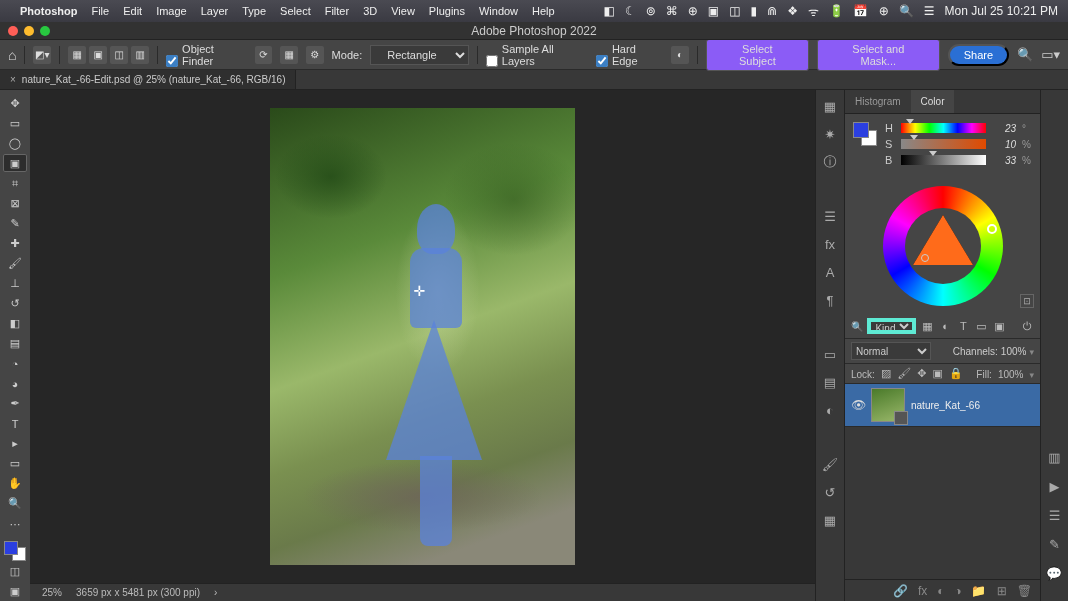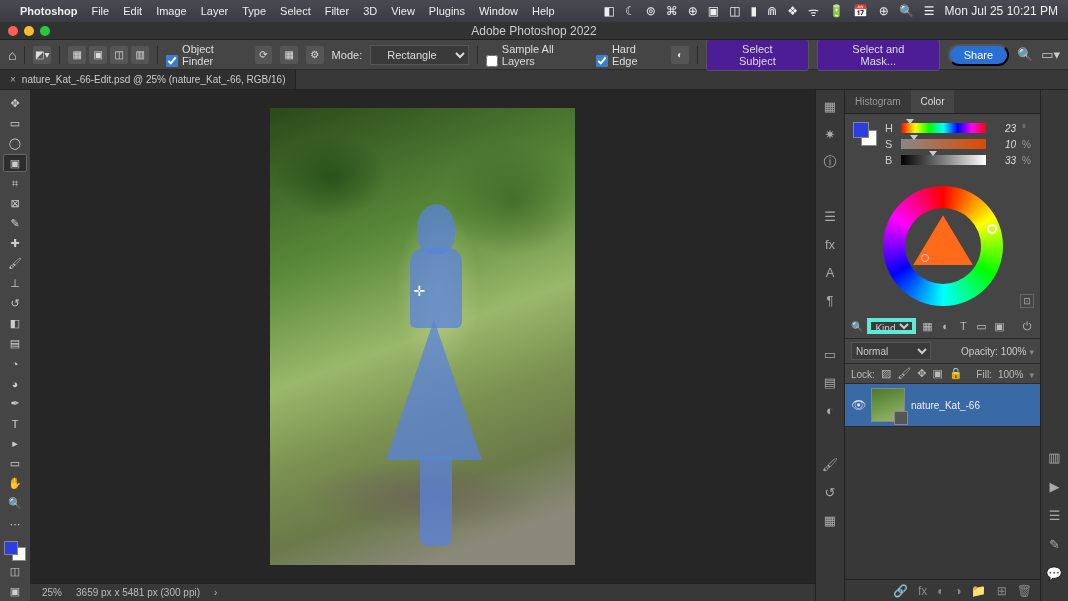--- a/index.html
+++ b/index.html
@@ -23,21 +23,21 @@
 
 
 .optionsbar { height: 30px; background: #454545; display: flex; align-items: center; padding: 0 8px; gap: 8px; border-bottom: 1px solid #2a2a2a; }
 .optionsbar .home { font-size: 14px; }
 .optionsbar .iconbtn { width: 18px; height: 18px; background: #555; display: inline-flex; align-items: center; justify-content: center; border-radius: 2px; font-size: 10px; }
 .optionsbar .boxes { display: flex; gap: 3px; }
 .optionsbar .checkwrap { display: flex; align-items: flex-end; gap: 4px; }
 .optionsbar input[type=checkbox] { width: 12px; height: 12px; accent-color: #3b7fc4; }
 .optionsbar .modelabel { color: #ddd; }
 .optionsbar select { background: #3a3a3a; color: #ddd; border: 1px solid #555; height: 20px; font-size: 11px; padding: 0 12px; width: 100px; }
-.optionsbar .textbtn { background: #4c1d95; border: 1px solid #555; padding: 3px 16px; border-radius: 3px; color: #ddd; font-size: 11px; }
+.optionsbar .textbtn { background: #8b5cf6; border: 1px solid #555; padding: 3px 16px; border-radius: 3px; color: #ddd; font-size: 11px; }
 .optionsbar .sharebtn { background: #2a6fd4; border-radius: 12px; padding: 3px 14px; color: #fff; font-size: 11px; margin-left: auto; }
 .optionsbar .sep { width: 1px; height: 18px; background: #2a2a2a; }
 
 
 .tabbar { height: 20px; background: #383838; display: flex; align-items: center; border-bottom: 1px solid #222;}
 .tabbar .tab { padding: 0 10px; height: 100%; display: flex; align-items: center; background: #2f2f2f; color: #ccc; font-size: 10px; border-right: 1px solid #222;}
 .tabbar .tab .close { margin-right: 6px; color: #aaa; }
 
 
 .workspace { display: flex; height: calc(601px - 22px - 18px - 30px - 20px); }
@@ -344,21 +344,21 @@
         <span class="licon">▦</span>
         <span class="licon">◐</span>
         <span class="licon">T</span>
         <span class="licon">▭</span>
         <span class="licon">▣</span>
         <span class="licon" style="margin-left:auto;">⏻</span>
       </div>
       <div class="blendrow">
         <select><option>Normal</option></select>
         <div>
-          <span class="pct">Opacity:</span>
+          <span class="pct">Channels:</span>
           <span class="pct">100%</span>
           <span style="color:#888;font-size:9px;">▾</span>
         </div>
       </div>
       <div class="lockrow">
         <span>Lock:</span>
         <span class="licon">▨</span>
         <span class="licon">🖌</span>
         <span class="licon">✥</span>
         <span class="licon">▣</span>

